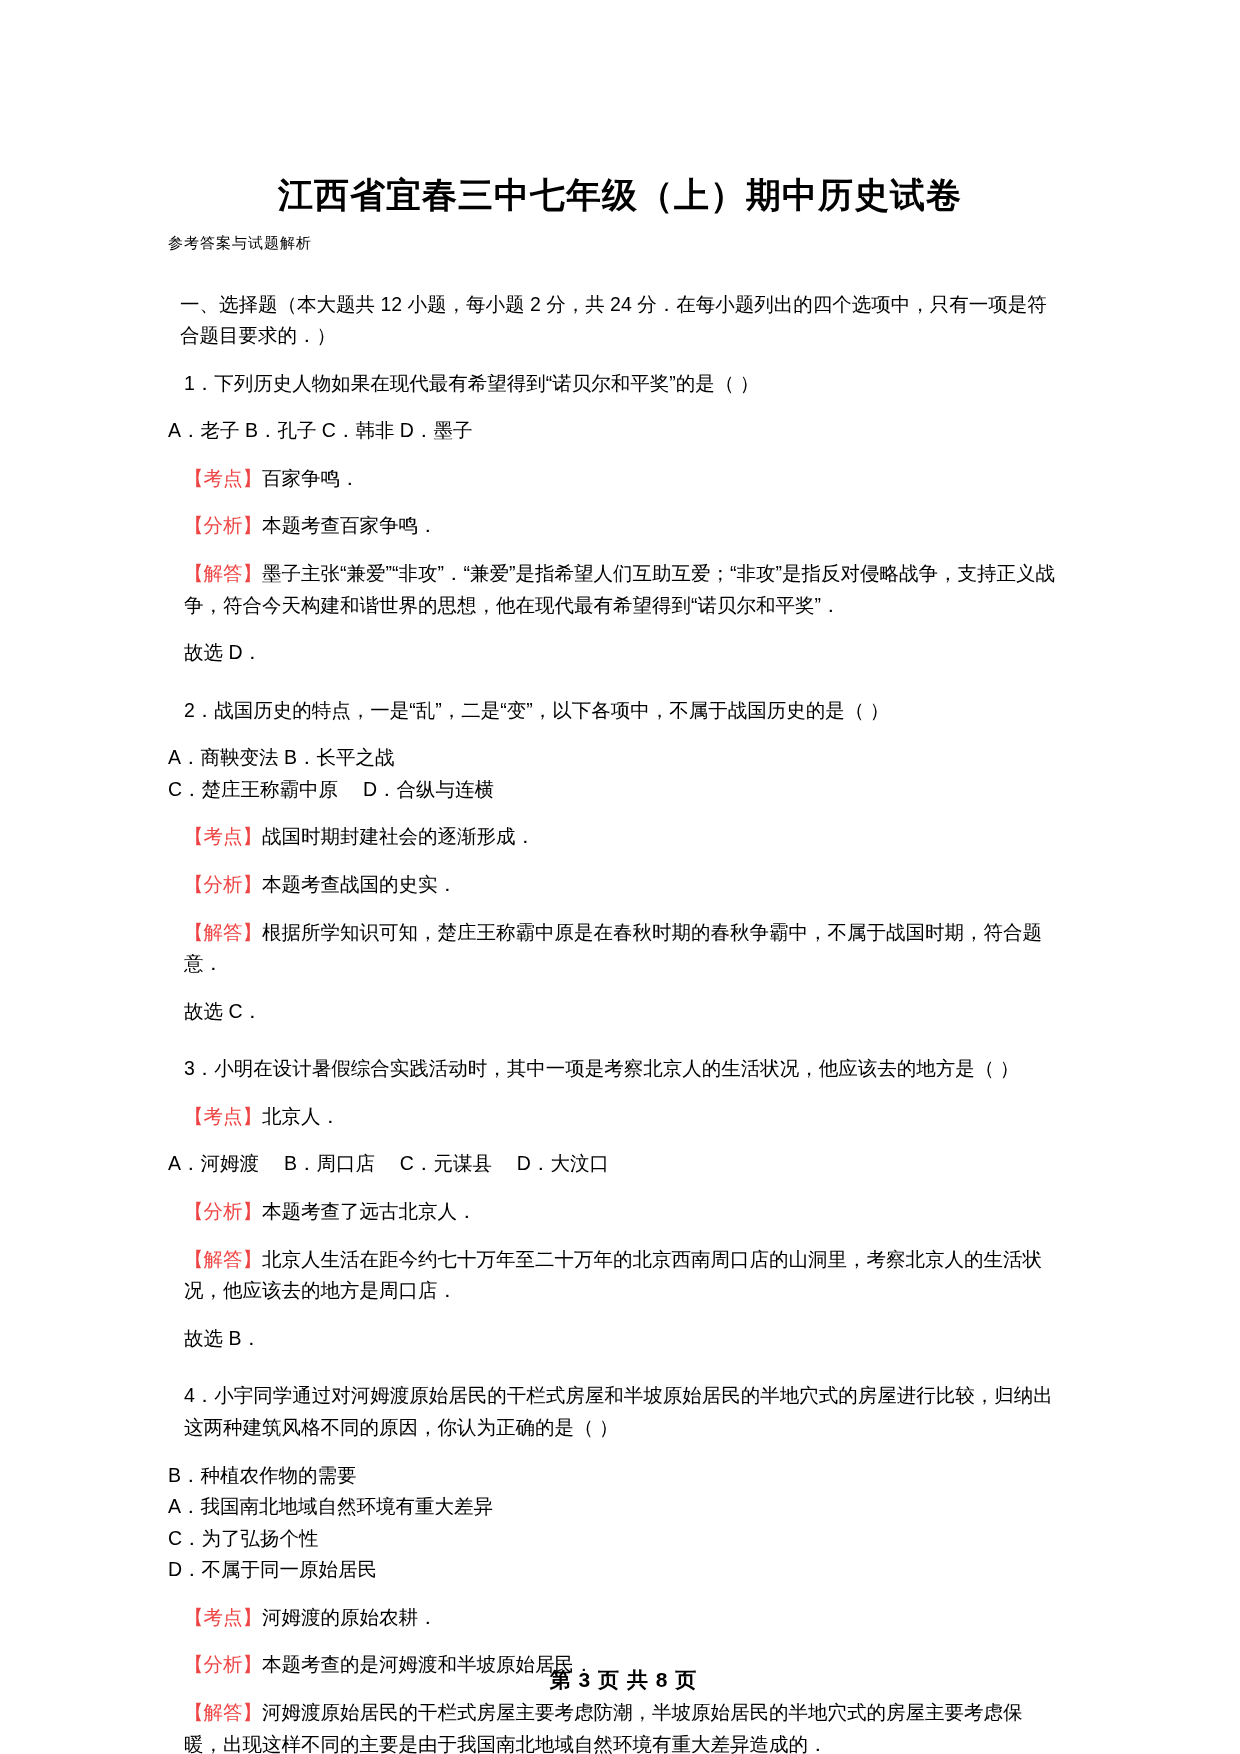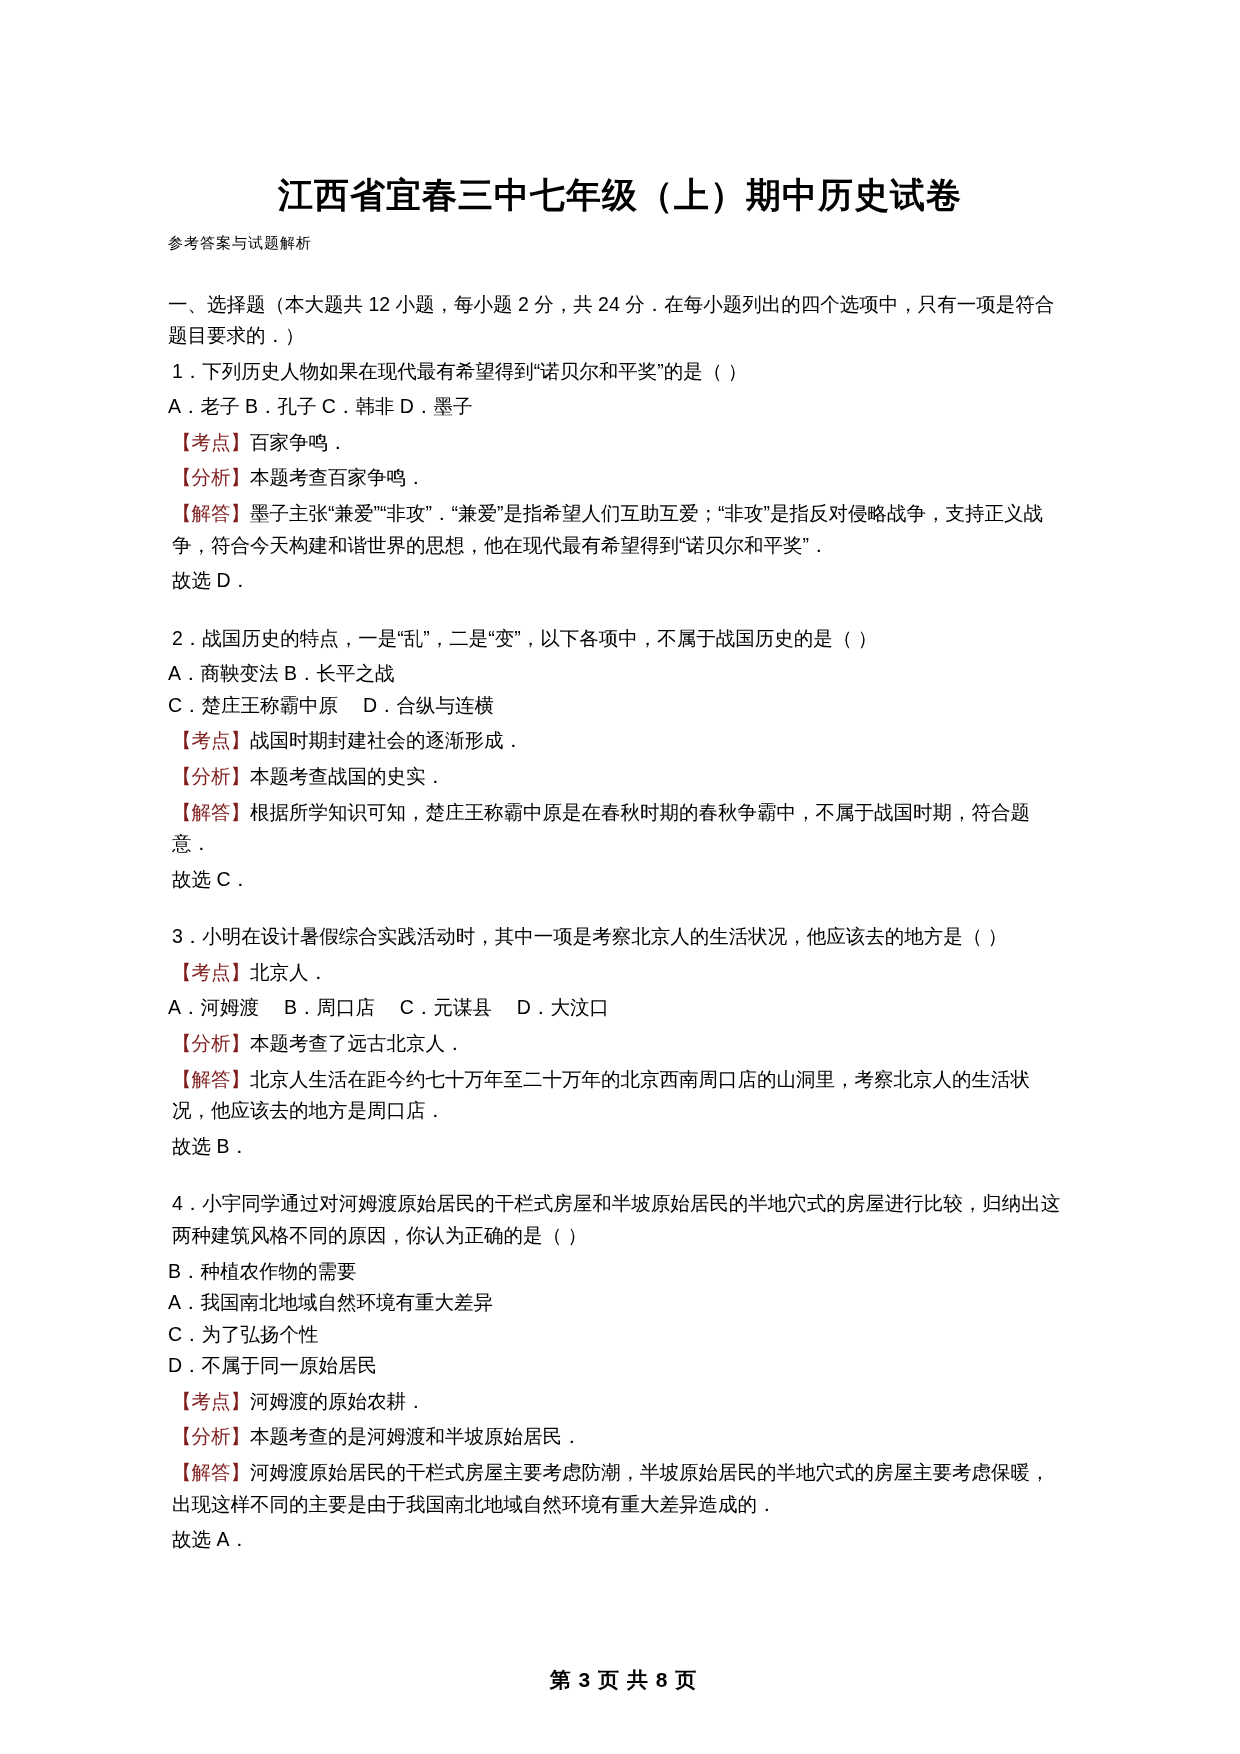--- a/index.html
+++ b/index.html
@@ -33,36 +33,36 @@
     font-size: 15px;
     margin-top: 16px;
     letter-spacing: 1px;
   }
   .body-block {
     margin-top: 36px;
     font-size: 19.5px;
     line-height: 1.62;
   }
   .para {
-    margin: 4px;
+    margin: 16px;
     text-indent: 0;
   }
   .section-head {
-    margin: 0;
+    margin: 12px;
     font-size: 19.5px;
     line-height: 1.62;
   }
   .q-block {
     margin-top: 26px;
   }
   .q-first {
     margin-top: 2px;
   }
   .tag {
-    color: #7f1d1d;
+    color: #ef4444;
   }
   .opt-line {
     margin: 0;
   }
   .footer {
     position: absolute;
     left: 7px;
     right: 0;
     bottom: 60px;
     text-align: center;

